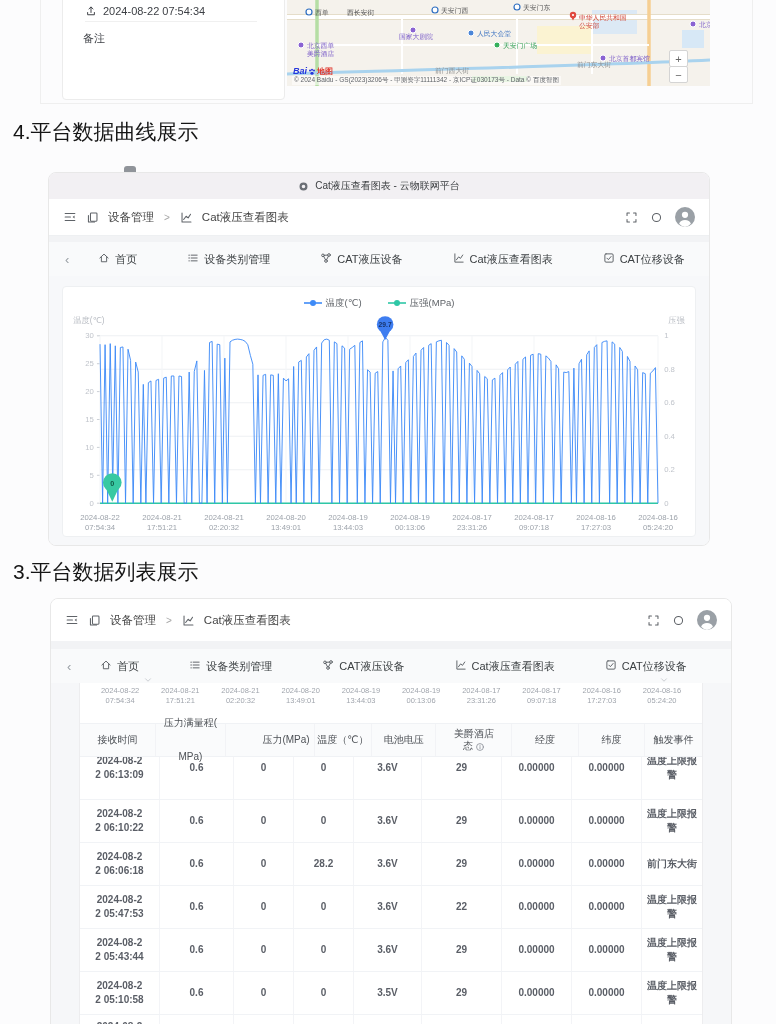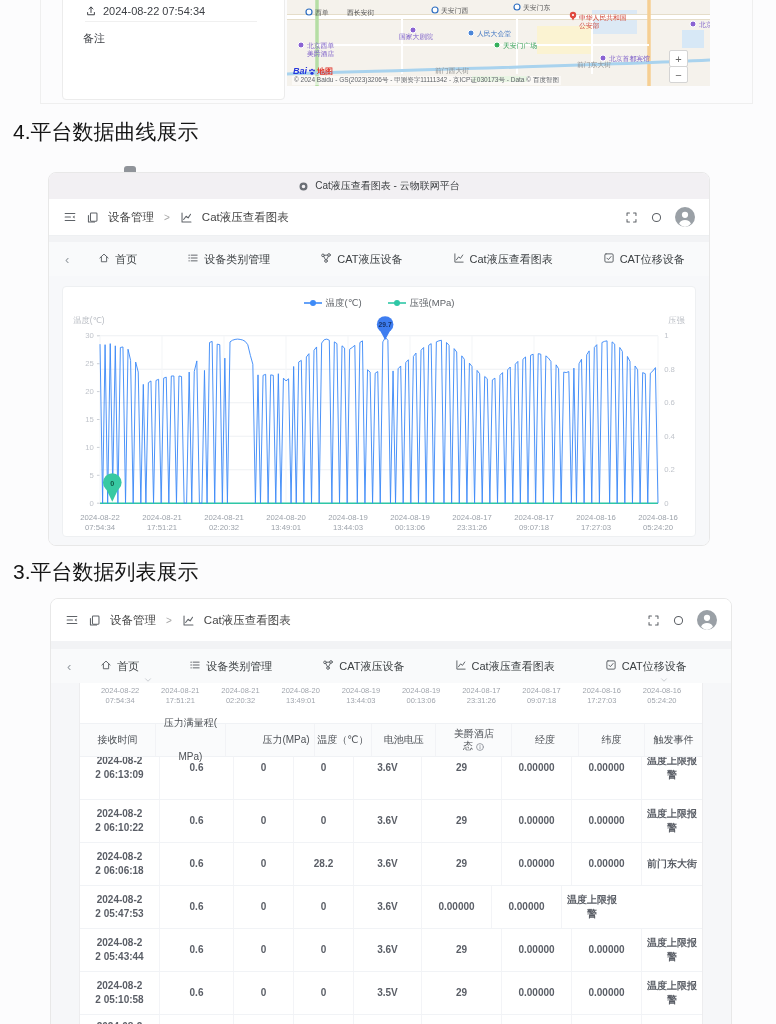--- a/index.html
+++ b/index.html
@@ -660,20 +660,23 @@
               </div>
               <div class="tcell" style="width: 60px;">
                 <div class="cellinner">0</div>
               </div>
               <div class="tcell" style="width: 60px;">
                 <div class="cellinner">0</div>
               </div>
               <div class="tcell" style="width: 68px;">
                 <div class="cellinner">3.6V</div>
               </div>
+              <div class="tcell" style="width: 80px;">
+                <div class="cellinner">22</div>
+              </div>
               <div class="tcell" style="width: 70px;">
                 <div class="cellinner">0.00000</div>
               </div>
               <div class="tcell" style="width: 70px;">
                 <div class="cellinner">0.00000</div>
               </div>
               <div class="tcell" style="width: 60px;">
                 <div class="cellinner">温度上限报<br>警</div>
               </div>
             </div>

